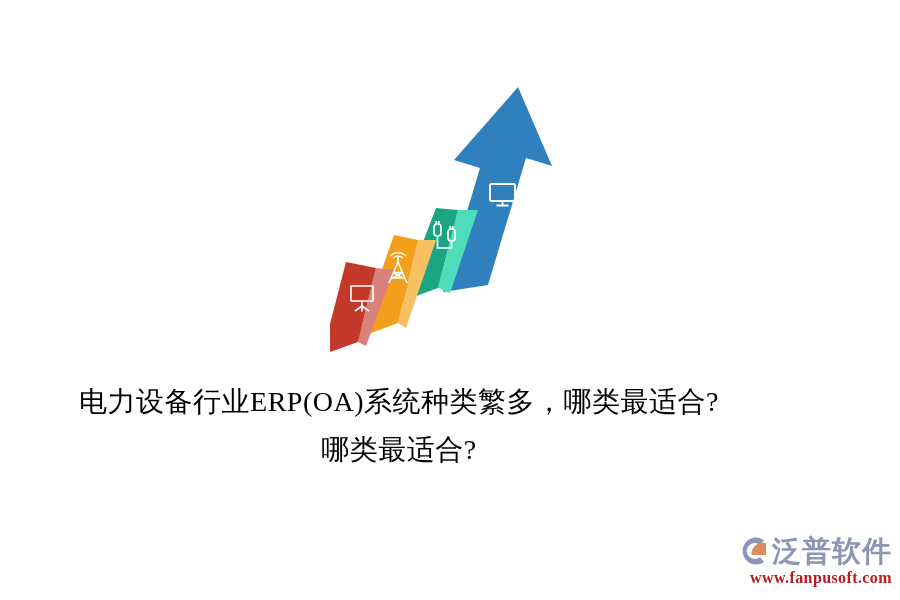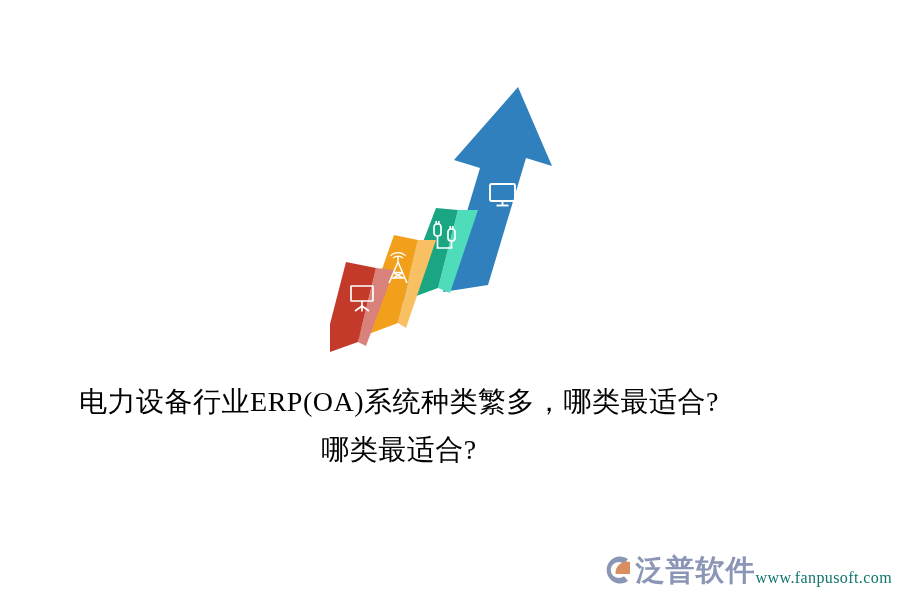--- a/index.html
+++ b/index.html
@@ -44,21 +44,21 @@
   #headline .line-2 { }
 
   
   #brand-logo {
     position:absolute;
     right:8px;
     bottom:12px;
     width:150px;
     height:62px;
     display:flex;
-    flex-direction:row;
+    flex-direction:column;
     align-items:flex-end;
     justify-content:flex-end;
   }
   #brand-logo .logo-top {
     display:flex;
     align-items:center;
     gap:2px;
     height:36px;
   }
   #brand-logo .logo-mark {
@@ -71,22 +71,22 @@
     font-size:29px;
     font-weight:700;
     color:#8B95B5;
     letter-spacing:1px;
     line-height:34px;
     white-space:nowrap;
   }
   #brand-logo .logo-url {
     font-family:"Liberation Serif", serif;
     font-size:16px;
-    font-weight:400;
-    color:#0f766e;
+    font-weight:700;
+    color:#b91c1c;
     letter-spacing:0.4px;
     line-height:20px;
     white-space:nowrap;
     margin-top:-1px;
   }
 </style>
 </head>
 <body>
 
 <div id="canvas">

